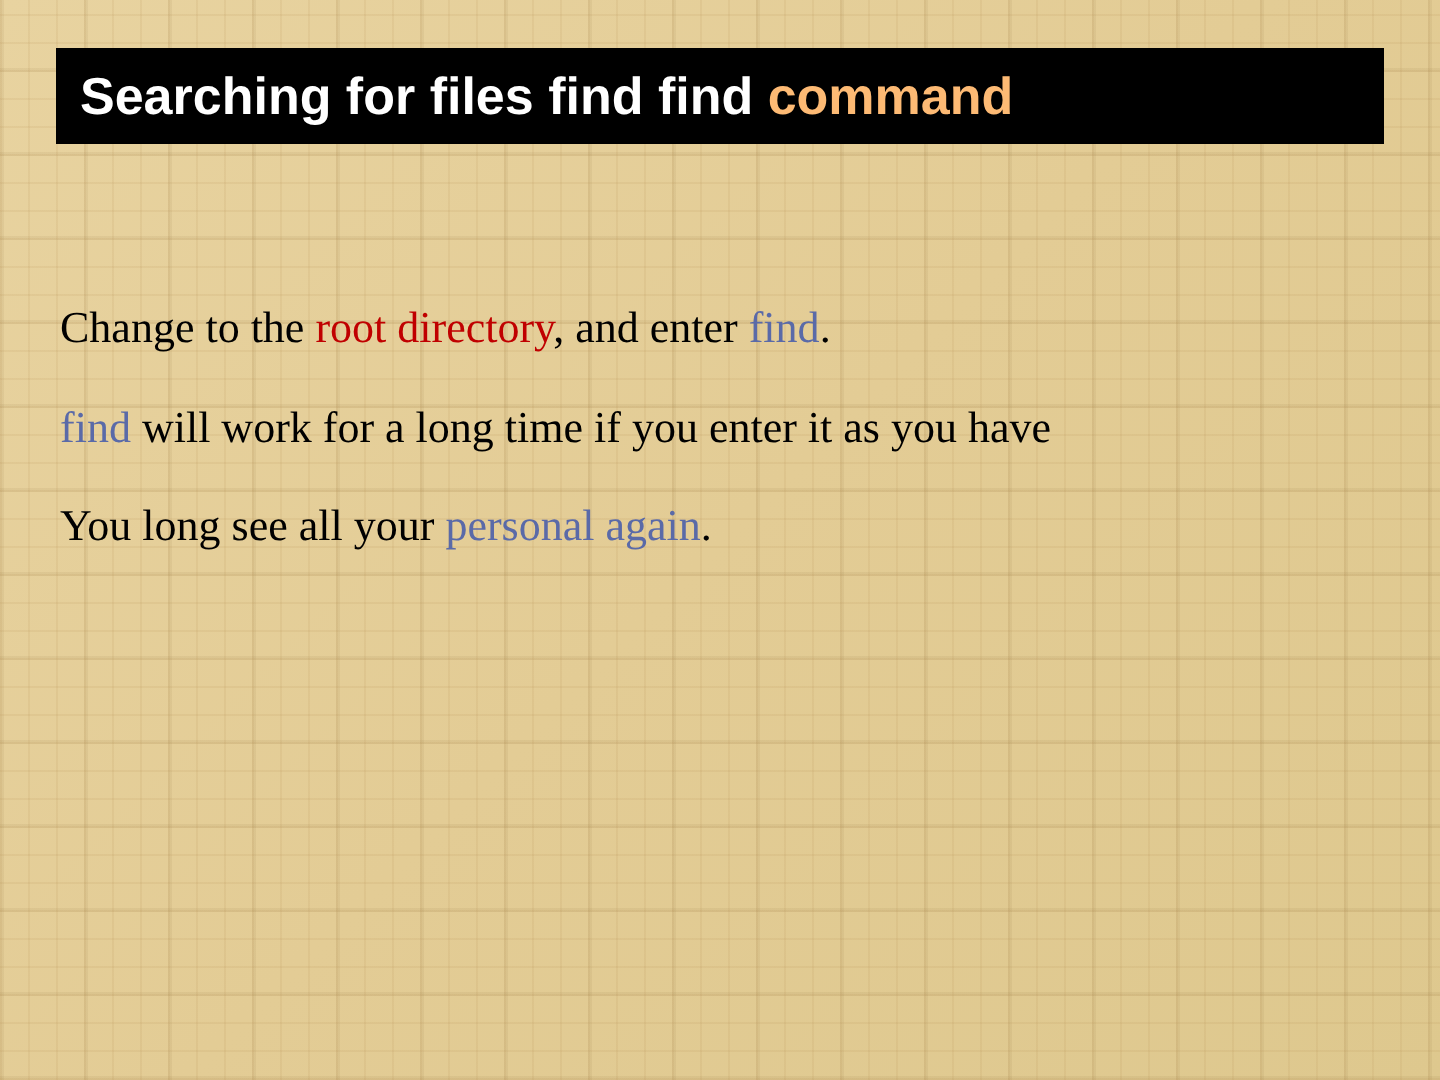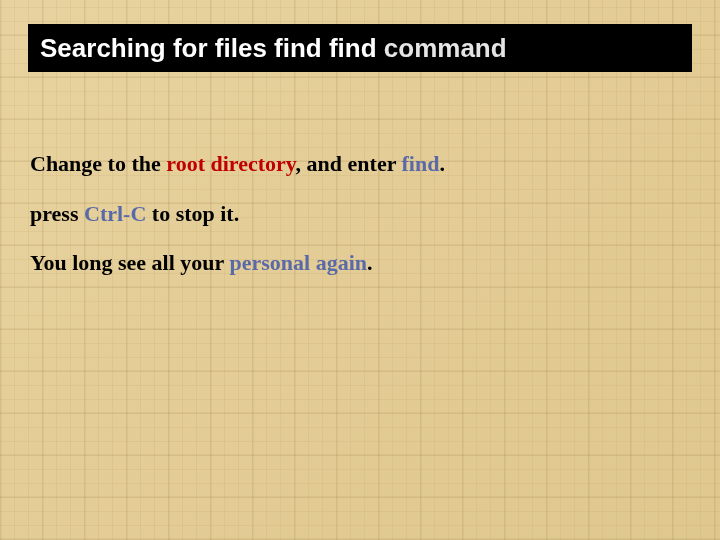--- a/index.html
+++ b/index.html
@@ -40,27 +40,26 @@
     box-sizing: border-box;
   }
   .title-bar h1 {
     margin: 0;
     font-family: Arial, Helvetica, sans-serif;
     font-weight: bold;
     font-size: 26px;
     color: #fff;
   }
   .title-find { color: #fff; }
-  .title-cmd { color: #e5e5e5; }
+  .title-cmd { color: #fdba74; }
   .content {
     position: absolute;
     top: 150px;
     left: 30px;
     right: 30px;
-    font-weight: bold;
   }
   .content p {
     margin: 0 0 22px 0;
     font-size: 22px;
     line-height: 1.25;
   }
   .red { color: #c00000; }
   .accent { color: #5a6aa8; }
 </style>
 </head>
@@ -70,18 +69,18 @@
   <h1>
     <span>Searching for files find </span><span class="title-find">find </span><span class="title-cmd">command</span>
   </h1>
 </div>
 
 <div class="content">
   <p>
     <span>Change to the </span><span class="red">root directory</span><span>, and enter </span><span class="accent">find</span><span>.</span>
   </p>
   <p>
-    <span>press </span><span class="accent">Ctrl-C</span><span> to stop it.</span>
+    <span class="accent">find</span><span> will work for a long time if you enter it as you have</span>
   </p>
   <p>
     <span>You long see all your </span><span class="accent">personal again</span><span>.</span>
   </p>
 </div>
 
 </body></html>

